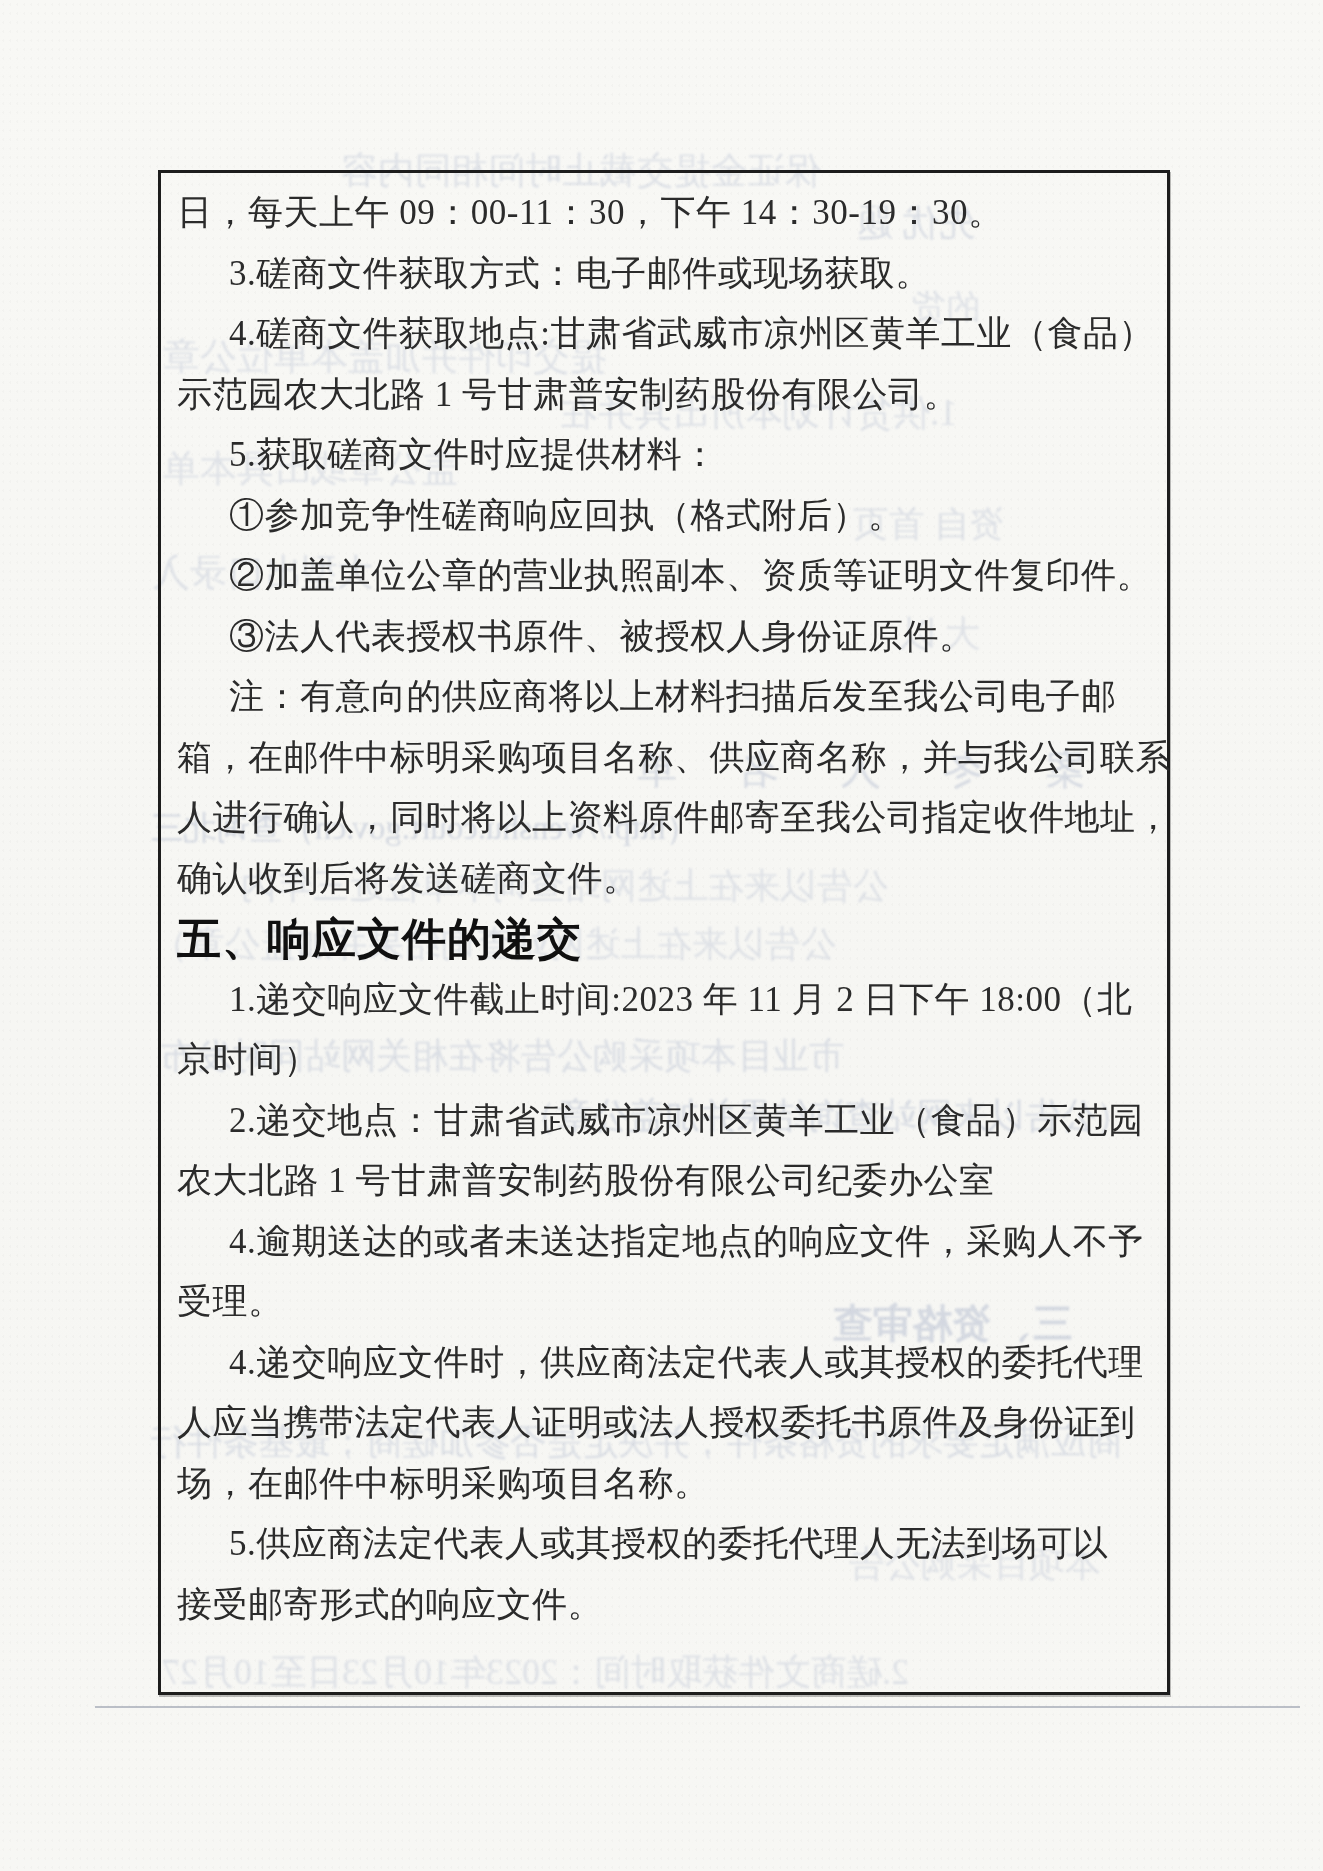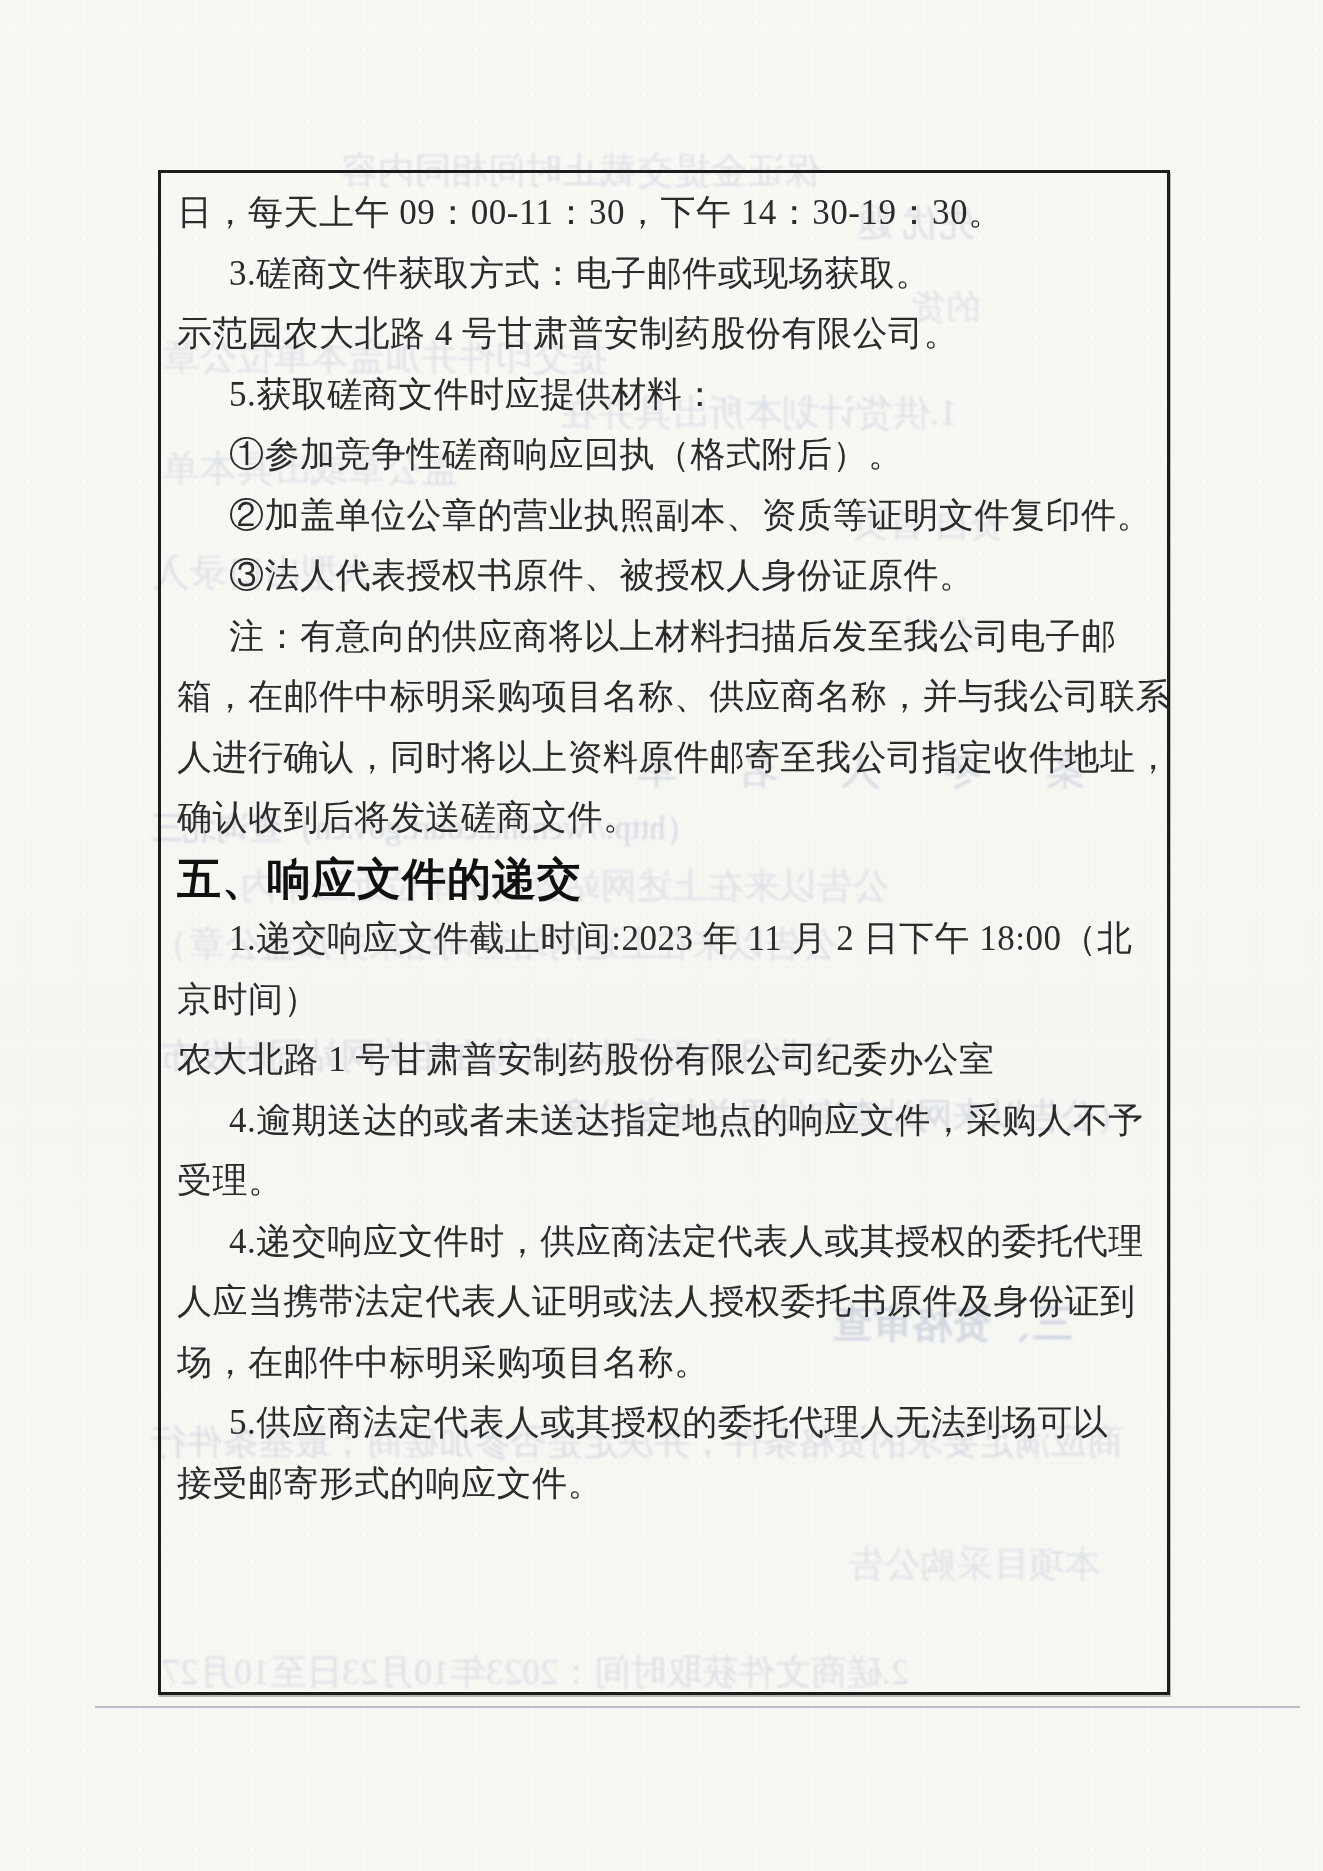--- a/index.html
+++ b/index.html
@@ -80,32 +80,34 @@
       <div class="bleed" style="left: 832px; top: 1296px; font-size: 40px; opacity: 0.18; font-weight: bold; font-family: &quot;Liberation Sans&quot;, sans-serif;">三、资格审查</div>
       <div class="bleed" style="left: 150px; top: 1418px; font-size: 36px; opacity: 0.14;">商应满足要求的资格条件，并决定是否参加磋商；最基条件行</div>
       <div class="bleed" style="left: 848px; top: 1540px; font-size: 36px; opacity: 0.12;">本项目采购公告</div>
       <div class="bleed" style="left: 162px; top: 1648px; font-size: 36px; opacity: 0.13;">2.磋商文件获取时间：2023年10月23日至10月27</div>
     </div>
 
   <div class="doc-box">
     <div class="doc-content">
         <div class="line">日，每天上午 09：00-11：30，下午 14：30-19：30。</div>
         <div class="line indent">3.磋商文件获取方式：电子邮件或现场获取。</div>
-        <div class="line">示范园农大北路 4 号甘肃普安制药股份有限公司。</div>
+        <div class="line indent">4.磋商文件获取地点:甘肃省武威市凉州区黄羊工业（食品）</div>
+        <div class="line">示范园农大北路 1 号甘肃普安制药股份有限公司。</div>
         <div class="line indent">5.获取磋商文件时应提供材料：</div>
         <div class="line indent">①参加竞争性磋商响应回执（格式附后）。</div>
         <div class="line indent">②加盖单位公章的营业执照副本、资质等证明文件复印件。</div>
         <div class="line indent">③法人代表授权书原件、被授权人身份证原件。</div>
         <div class="line indent">注：有意向的供应商将以上材料扫描后发至我公司电子邮</div>
         <div class="line">箱，在邮件中标明采购项目名称、供应商名称，并与我公司联系</div>
         <div class="line">人进行确认，同时将以上资料原件邮寄至我公司指定收件地址，</div>
         <div class="line">确认收到后将发送磋商文件。</div>
         <div class="line heading">五、响应文件的递交</div>
         <div class="line indent">1.递交响应文件截止时间:2023 年 11 月 2 日下午 18:00（北</div>
         <div class="line">京时间）</div>
+        <div class="line indent">2.递交地点：甘肃省武威市凉州区黄羊工业（食品）示范园</div>
         <div class="line">农大北路 1 号甘肃普安制药股份有限公司纪委办公室</div>
         <div class="line indent">4.逾期送达的或者未送达指定地点的响应文件，采购人不予</div>
         <div class="line">受理。</div>
         <div class="line indent">4.递交响应文件时，供应商法定代表人或其授权的委托代理</div>
         <div class="line">人应当携带法定代表人证明或法人授权委托书原件及身份证到</div>
         <div class="line">场，在邮件中标明采购项目名称。</div>
         <div class="line indent">5.供应商法定代表人或其授权的委托代理人无法到场可以</div>
         <div class="line">接受邮寄形式的响应文件。</div>
       </div>
   </div>

